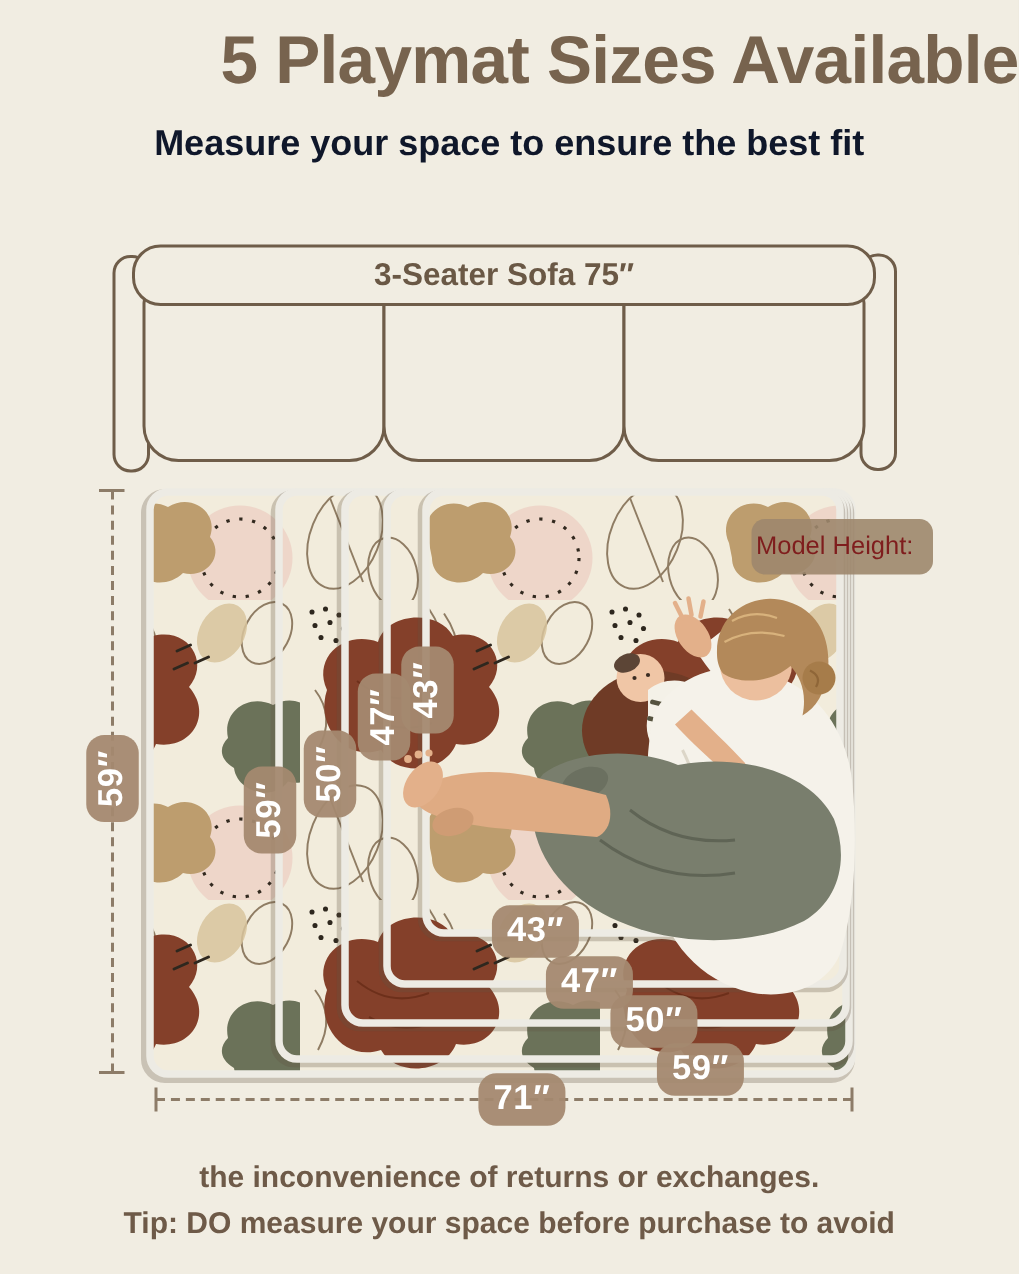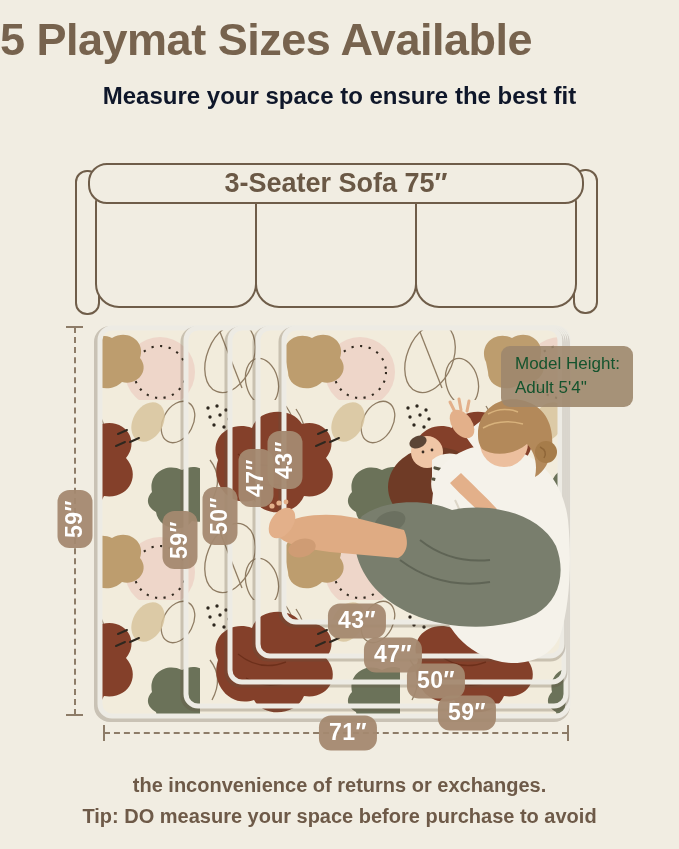--- a/index.html
+++ b/index.html
@@ -1,55 +1,55 @@
 <!DOCTYPE html>
 <html><head>
 <meta charset="utf-8">
 <style>
   html,body{margin:0;padding:0;}
   body{background:#e8e4d9;font-family:"Liberation Sans", sans-serif;}
   .stage{position:relative;width:679px;height:849px;margin:0 auto;background:#f1ede2;overflow:hidden;}
 
   
-  .title{position:absolute;top:14px;left:0;width:100%;text-align:left;
+  .title{position:absolute;top:14px;left:0;width:100%;text-align:right;
          font-size:45px;font-weight:800;color:#77634e;letter-spacing:-.5px;}
   .subtitle{position:absolute;top:82px;left:0;width:100%;text-align:center;
          font-size:24px;font-weight:700;color:#0f172a;}
 
   
   .sofa-arm{position:absolute;width:21px;height:141px;border:2.5px solid #6f5d49;
             border-radius:12px;background:#f1ede2;z-index:1;}
   .sofa-arm.left{left:75px;top:170px;}
   .sofa-arm.right{left:573px;top:169px;}
   .sofa-seats{position:absolute;left:95px;top:196px;width:482px;height:112px;display:flex;z-index:2;}
   .cushion{flex:1;border:2.5px solid #6f5d49;border-radius:6px 6px 24px 24px;background:#f1ede2;}
   .cushion + .cushion{margin-left:-2.5px;}
   .sofa-back{position:absolute;left:88px;top:163px;width:492px;height:37px;border:2.5px solid #6f5d49;
              border-radius:19px;background:#f1ede2;z-index:3;display:flex;align-items:center;justify-content:center;}
-  .sofa-label{font-size:27px;font-weight:700;color:#6a5845;}
+  .sofa-label{font-size:21px;font-weight:700;color:#6a5845;}
 
   
   .mat-svg{position:absolute;left:0;top:0;z-index:2;}
 
   
   .vline{position:absolute;left:74px;top:327px;height:388px;width:0;
          border-left:2px dashed #8d7c68;z-index:4;}
   .hline{position:absolute;left:104px;top:732px;width:464px;height:0;
          border-top:2px dashed #8d7c68;z-index:4;}
   .tick-h{position:absolute;width:17px;height:2px;background:#8d7c68;z-index:4;}
   .tick-v{position:absolute;width:2px;height:16px;background:#8d7c68;z-index:4;}
 
   
   .badge{position:absolute;transform:translate(-50%,-50%);background:rgba(164,137,112,.95);
          color:#fff;font-weight:700;font-size:23px;line-height:1;padding:5px 10px 7px;
          border-radius:12px;letter-spacing:.5px;white-space:nowrap;z-index:6;}
   .badge.rot{transform:translate(-50%,-50%) rotate(-90deg);}
 
   .model-badge{position:absolute;left:501px;top:346px;width:112px;background:rgba(157,135,109,.9);
-         border-radius:9px;color:#14532d;font-size:17px;line-height:1.4;padding:6px 6px 7px 14px;
+         border-radius:9px;color:#7f1d1d;font-size:17px;line-height:1.4;padding:6px 6px 7px 3px;
          font-weight:500;z-index:7;}
 
   .tip{position:absolute;top:770px;left:0;width:100%;text-align:center;
        font-size:20px;font-weight:700;color:#6e5a48;line-height:1.55;z-index:5;}
 </style>
 </head>
 <body>
 
 <div class="stage">
 
@@ -213,21 +213,20 @@
   <div class="badge rot" style="left:256px;top:478px;">47″</div>
   <div class="badge rot" style="left:285px;top:460px;">43″</div>
 
   <div class="badge" style="left:357px;top:621px;">43″</div>
   <div class="badge" style="left:393px;top:655px;">47″</div>
   <div class="badge" style="left:436px;top:681px;">50″</div>
   <div class="badge" style="left:467px;top:713px;">59″</div>
 
   <div class="model-badge">
     <div>Model Height:</div>
-    <div>Adult  5'4''</div>
   </div>
 
   <div class="tip">
     <div>the inconvenience of returns or exchanges.</div>
     <div>Tip: DO measure your space before purchase to avoid</div>
   </div>
 
 </div>
 
 </body></html>

